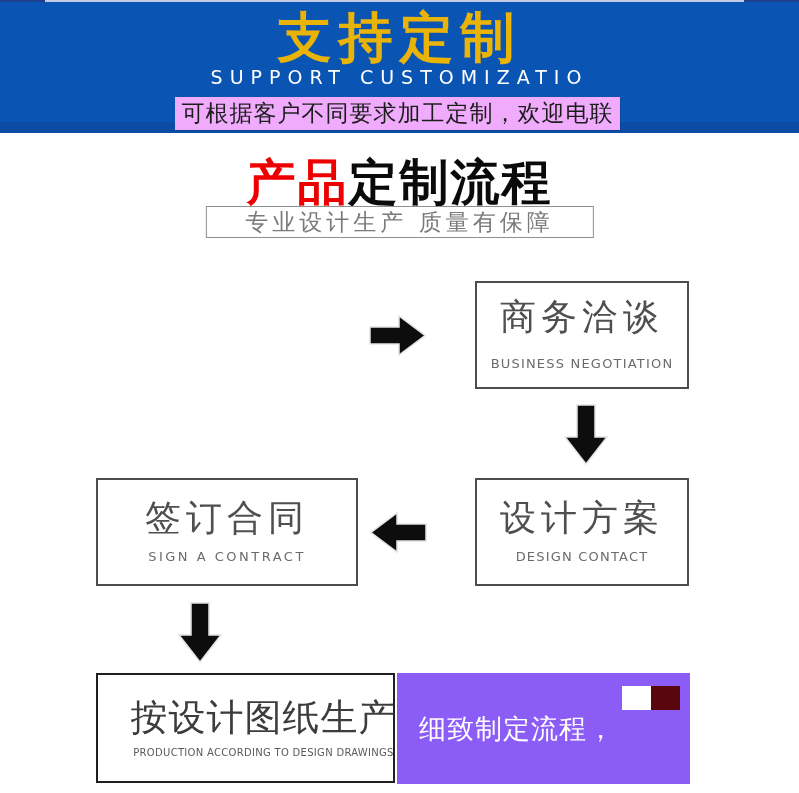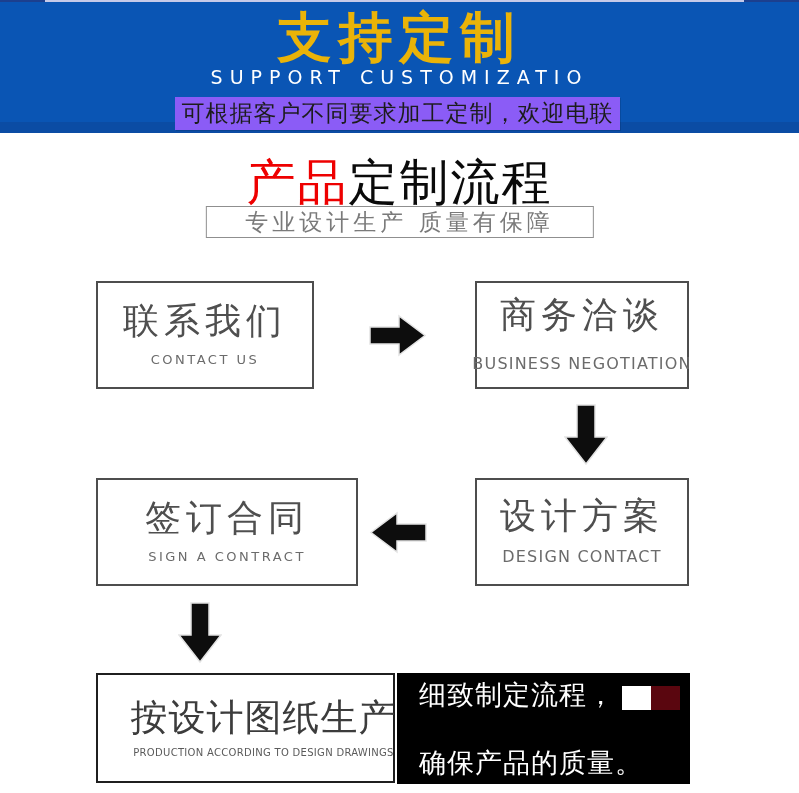--- a/index.html
+++ b/index.html
@@ -10,38 +10,38 @@
   .topstrip{position:absolute;left:0;top:0;width:799px;height:2px;
     background:linear-gradient(to right,#1c3f8e 0 45px,#c6cae9 45px 744px,#1c3f8e 744px 100%);}
 
   
   .banner{position:absolute;left:0;top:2px;width:799px;height:131px;background:#0a55b4;}
   .banner-shade{position:absolute;left:0;bottom:0;width:100%;height:11px;background:#0b4ca4;}
   .banner-title{position:absolute;top:6px;width:100%;text-align:center;color:#eab308;
     font-size:54px;font-weight:700;letter-spacing:7px;line-height:1.1;}
   .banner-sub{position:absolute;top:64px;width:100%;text-align:center;color:#fff;
     font-size:19px;font-weight:400;letter-spacing:7px;}
-  .banner-bar{position:absolute;left:175px;top:95px;width:445px;height:33px;background:#8b5cf6;
+  .banner-bar{position:absolute;left:175px;top:95px;width:445px;height:33px;background:#f0abfc;
     display:flex;align-items:center;justify-content:center;color:#1c1c1c;font-size:23px;
     letter-spacing:1px;box-shadow:1px 1px 0 rgba(0,0,0,0.12);}
 
   
   .sec-title{position:absolute;top:150px;width:100%;text-align:center;
-    font-size:49px;font-weight:400;letter-spacing:2px;color:#0a0a0a;}
+    font-size:49px;font-weight:700;letter-spacing:2px;color:#0a0a0a;}
   .sec-title .red{color:#ee0000;}
   .sec-sub{position:absolute;top:206px;left:50%;transform:translateX(-50%);
     border:1px solid #8f8f8f;padding:1px 39px;height:28px;display:flex;align-items:center;
     font-size:23px;color:#7a7a7a;letter-spacing:4px;white-space:nowrap;}
 
   
   .fbox{position:absolute;background:#fff;border:2px solid #4d4d4d;box-sizing:border-box;
     display:flex;flex-direction:column;align-items:center;justify-content:center;}
   .fbox .zh{font-size:36px;color:#4f4f4f;letter-spacing:5px;line-height:1;white-space:nowrap;}
   .fbox .en{margin-top:13px;font-size:13px;color:#6b6b6b;letter-spacing:2.5px;white-space:nowrap;}
-  .fbox .en.small{font-size:16px;letter-spacing:1.2px;}
+  .fbox .en.small{font-size:13px;letter-spacing:1.2px;}
 
   .box1{left:96px;top:281px;width:218px;height:108px;}
   .box2{left:475px;top:281px;width:214px;height:108px;gap:8px;}
   .box3{left:96px;top:478px;width:262px;height:108px;}
   .box4{left:475px;top:478px;width:214px;height:108px;}
 
   .prod-box{left:96px;top:673px;width:299px;height:110px;border-color:#1f1f1f;padding-left:36px;}
   .prod-box .zh{font-size:37px;color:#3c3c3c;letter-spacing:1px;}
   .prod-box .en{margin-top:11px;font-size:10px;color:#5a5a5a;letter-spacing:0.3px;}
 
@@ -66,24 +66,20 @@
     <div class="banner-sub">SUPPORT CUSTOMIZATIO</div>
     <div class="banner-shade" style="background-color: rgb(11, 76, 164);"></div>
     <div class="banner-bar">可根据客户不同要求加工定制，欢迎电联</div>
   </div>
 
   <div class="sec-title">
     <span class="red" style="color: rgb(238, 0, 0);">产品</span><span>定制流程</span>
   </div>
   <div class="sec-sub">专业设计生产 质量有保障</div>
 
-  <div class="fbox box1">
-    <div class="zh">联系我们</div>
-    <div class="en">CONTACT US</div>
-  </div>
 
   <svg class="arrow" style="left:369px;top:313px;" width="58" height="45" viewBox="0 0 58 45">
     <polygon points="1,14 30,14 30,3 56,22.5 30,42 30,31 1,31" fill="#0d0d0d" stroke="#e3e3e3" stroke-width="1.5"></polygon>
   </svg>
 
   <div class="fbox box2">
     <div class="zh">商务洽谈</div>
     <div class="en small">BUSINESS NEGOTIATION</div>
   </div>
 
@@ -107,20 +103,19 @@
 
   <svg class="arrow" style="left:178px;top:602px;" width="44" height="62" viewBox="0 0 44 62">
     <polygon points="13,1 31,1 31,33 43,33 22,60 1,33 13,33" fill="#0d0d0d" stroke="#e3e3e3" stroke-width="1.5"></polygon>
   </svg>
 
   <div class="fbox prod-box">
     <div class="zh">按设计图纸生产</div>
     <div class="en">PRODUCTION ACCORDING TO DESIGN DRAWINGS</div>
   </div>
 
-  <div class="note-box" style="background-color: #000000; gap: 28px;">
+  <div class="note-box" style="background-color: #8b5cf6; gap: 28px;">
     <div class="note-line">细致制定流程，</div>
-    <div class="note-line">确保产品的质量。</div>
     <div class="sq sq-white" style="background-color: rgb(255, 255, 255);"></div>
     <div class="sq sq-maroon" style="background-color: rgb(90, 6, 15);"></div>
   </div>
 
 </div>
 
 </body></html>

